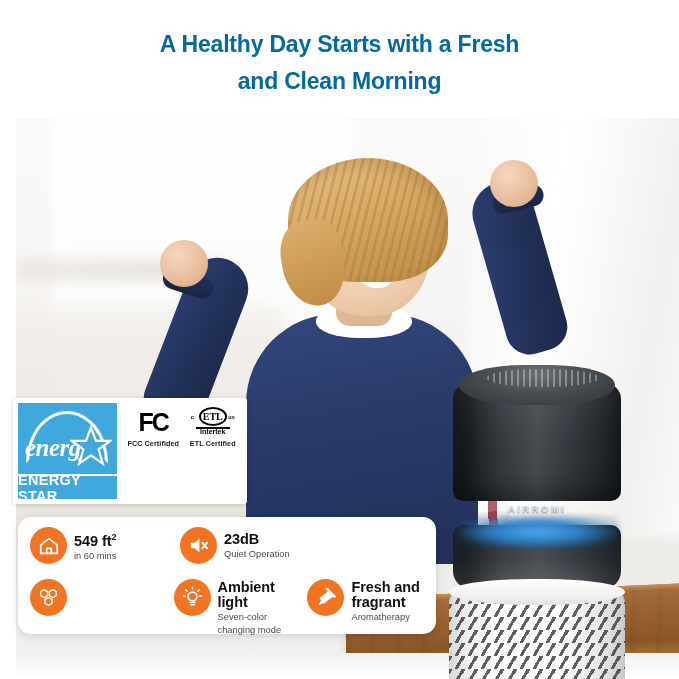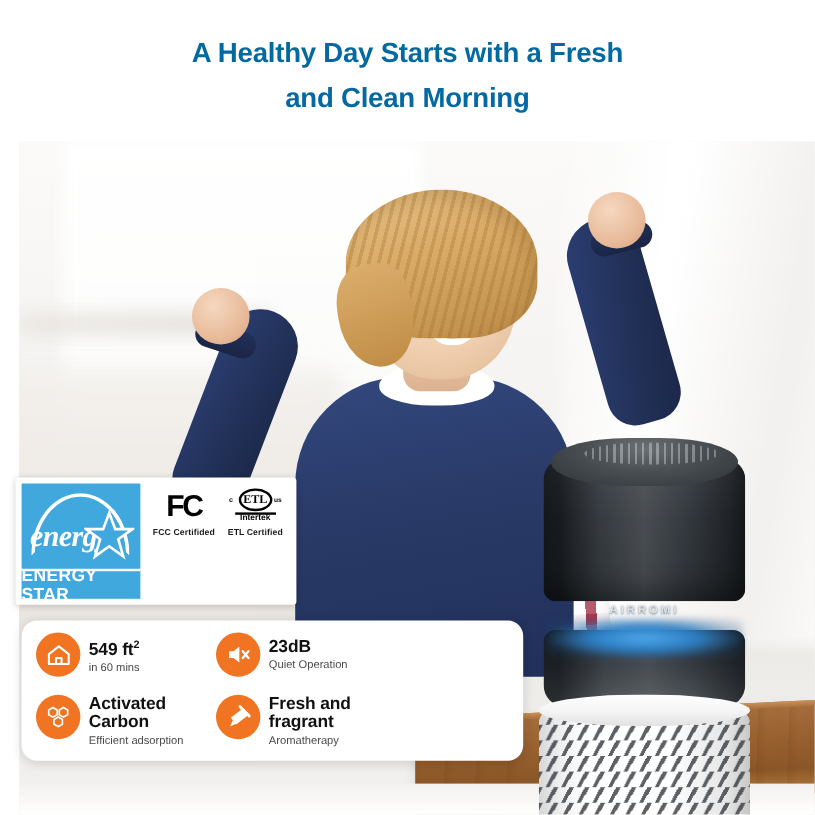--- a/index.html
+++ b/index.html
@@ -422,21 +422,21 @@
     align-items: flex-start;
   }
   .feature-row.row1 { height: 50px; }
   .feature-row.row2 { height: 57px; margin-top: 2px; }
   .feature-item {
     display: flex;
     align-items: flex-start;
     gap: 7px;
   }
   .feature-row.row1 .feature-item { align-items: center; }
-  .fi-1 { width: 150px; }
+  .fi-1 { width: 150px; text-align: center; }
   .fi-2 { width: 140px; }
   .fi-3 { width: 126px; }
   .f-icon {
     width: 37px; height: 37px;
     border-radius: 50%;
     background: #f07421;
     flex: 0 0 37px;
     display: flex; align-items: center; justify-content: center;
     color: #ffffff;
   }
@@ -591,27 +591,37 @@
     <div class="feature-row row2">
 
       <div class="feature-item fi-1">
         <div class="f-icon">
           <svg width="23" height="21" viewBox="0 0 26 24" fill="none" stroke="#fff" stroke-width="1.6">
             <polygon points="8,3 12,5.3 12,9.8 8,12.1 4,9.8 4,5.3"></polygon>
             <polygon points="18,3 22,5.3 22,9.8 18,12.1 14,9.8 14,5.3"></polygon>
             <polygon points="13,12 17,14.3 17,18.8 13,21.1 9,18.8 9,14.3"></polygon>
           </svg>
         </div>
+      </div>
+
+      <div class="feature-item fi-2">
+        <div class="f-icon">
+          <svg width="23" height="23" viewBox="0 0 24 24" fill="none" stroke="#fff" stroke-width="1.7" stroke-linecap="round">
+            <path d="M12 3.2 V1.4 M6.3 5.3 L5 4 M17.7 5.3 L19 4 M4.4 10.6 H2.6 M21.4 10.6 H19.6"></path>
+            <circle cx="12" cy="11" r="4.6"></circle>
+            <path d="M9.6 17.2 H14.4 M10.3 19.6 H13.7"></path>
+          </svg>
+        </div>
         <div class="f-text">
-          <div class="f-title">Activated</div>
-          <div class="f-title">Carbon</div>
-          <div class="f-sub">Efficient adsorption</div>
-        </div>
-      </div>
-
+          <div class="f-title">Ambient</div>
+          <div class="f-title">light</div>
+          <div class="f-sub">Seven-color</div>
+          <div class="f-sub">changing mode</div>
+        </div>
+      </div>
 
       <div class="feature-item fi-3">
         <div class="f-icon">
           <svg width="22" height="22" viewBox="0 0 24 24" fill="none">
             <path d="M14.5 3.5 L20 9 L10.5 18.5 L5 13 Z" fill="#fff" transform="rotate(8 12 11)"></path>
             <path d="M6.5 14.5 L4 20 L9.5 17.5 Z" fill="#fff"></path>
             <path d="M13 2 L21.5 10.5" stroke="#fff" stroke-width="2.6" stroke-linecap="round"></path>
           </svg>
         </div>
         <div class="f-text">

